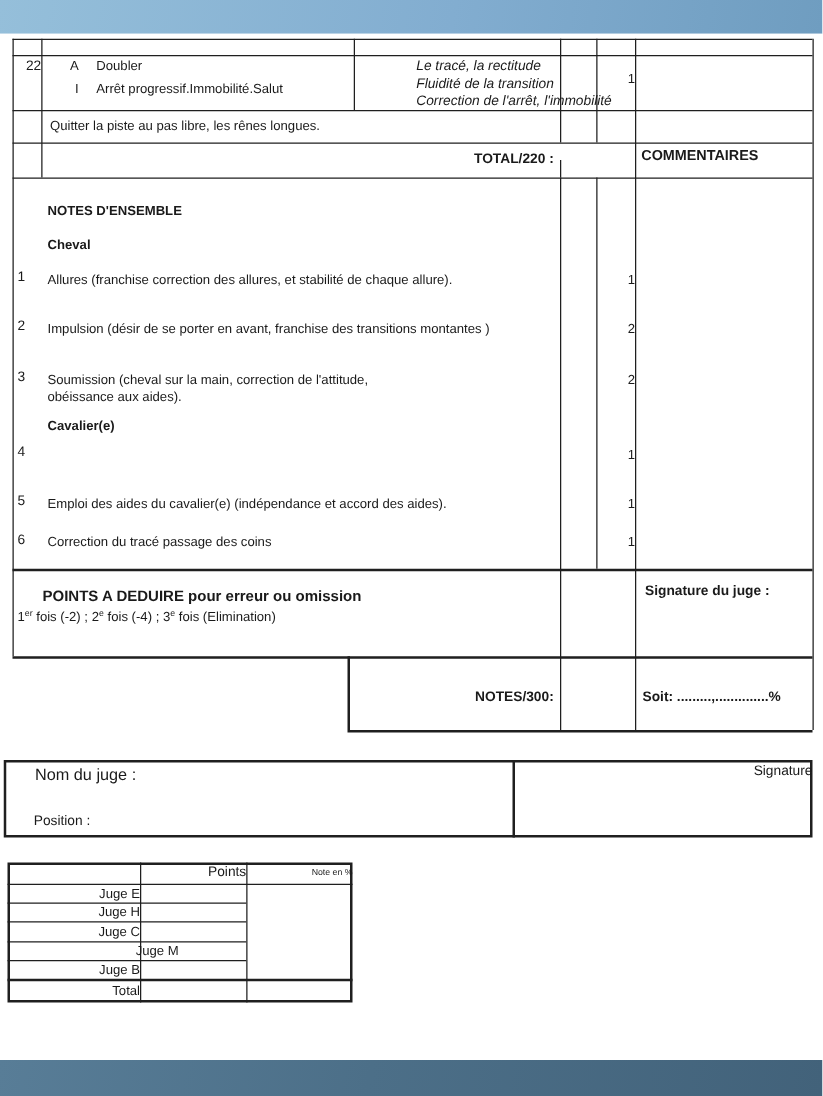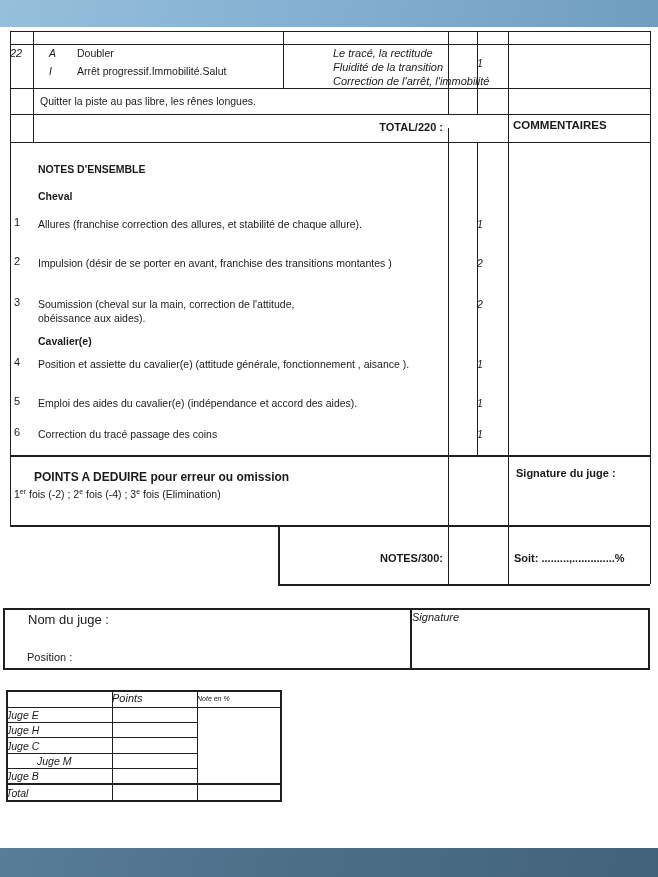--- a/index.html
+++ b/index.html
@@ -12,21 +12,21 @@
   .page{position:absolute;left:0;top:27px;width:658px;height:821px;background:#ffffff;}
   .ln{position:absolute;background:#1f1f1f;}
   .txt{position:absolute;white-space:nowrap;line-height:1.15;}
   .s7{font-size:7px;}
   .s9i{font-size:11px;font-style:italic;margin-left:46px;}
   .s10{font-size:10.5px;}
   .s11{font-size:11px;}
   .s12{font-size:12px;}
   .s14{font-size:13px;}
   .b{font-weight:bold;}
-  .ctr{text-align:left;font-style:italic;}
+  .ctr{text-align:right;}
   .rgt{text-align:right;}
   .box{position:absolute;border:2px solid #1f1f1f;box-sizing:border-box;background:transparent;}
   sup{font-size:7px;vertical-align:super;line-height:0;}
 </style>
 </head>
 <body>
 
 <div class="canvas">
 
   <div class="band-top"></div>
@@ -81,21 +81,20 @@
   <div class="txt s10 ctr" style="left:477px;top:257px;width:31px;">2</div>
 
   <div class="txt s11" style="left:14px;top:296px;">3</div>
   <div class="txt s10" style="left:38px;top:298px;">Soumission (cheval sur la main, correction de l'attitude,</div>
   <div class="txt s10" style="left:38px;top:312px;">obéissance aux aides).</div>
   <div class="txt s10 ctr" style="left:477px;top:298px;width:31px;">2</div>
 
   <div class="txt s10 b" style="left:38px;top:335px;">Cavalier(e)</div>
 
   <div class="txt s11" style="left:14px;top:356px;">4</div>
-  <div class="txt s10" style="left:38px;top:358px;">Position et assiette du cavalier(e) (attitude générale, fonctionnement , aisance ).</div>
   <div class="txt s10 ctr" style="left:477px;top:358px;width:31px;">1</div>
 
   <div class="txt s11" style="left:14px;top:395px;">5</div>
   <div class="txt s10" style="left:38px;top:397px;">Emploi des aides du cavalier(e) (indépendance et accord des aides).</div>
   <div class="txt s10 ctr" style="left:477px;top:397px;width:31px;">1</div>
 
   <div class="txt s11" style="left:14px;top:426px;">6</div>
   <div class="txt s10" style="left:38px;top:428px;">Correction du tracé passage des coins</div>
   <div class="txt s10 ctr" style="left:477px;top:428px;width:31px;">1</div>
 

